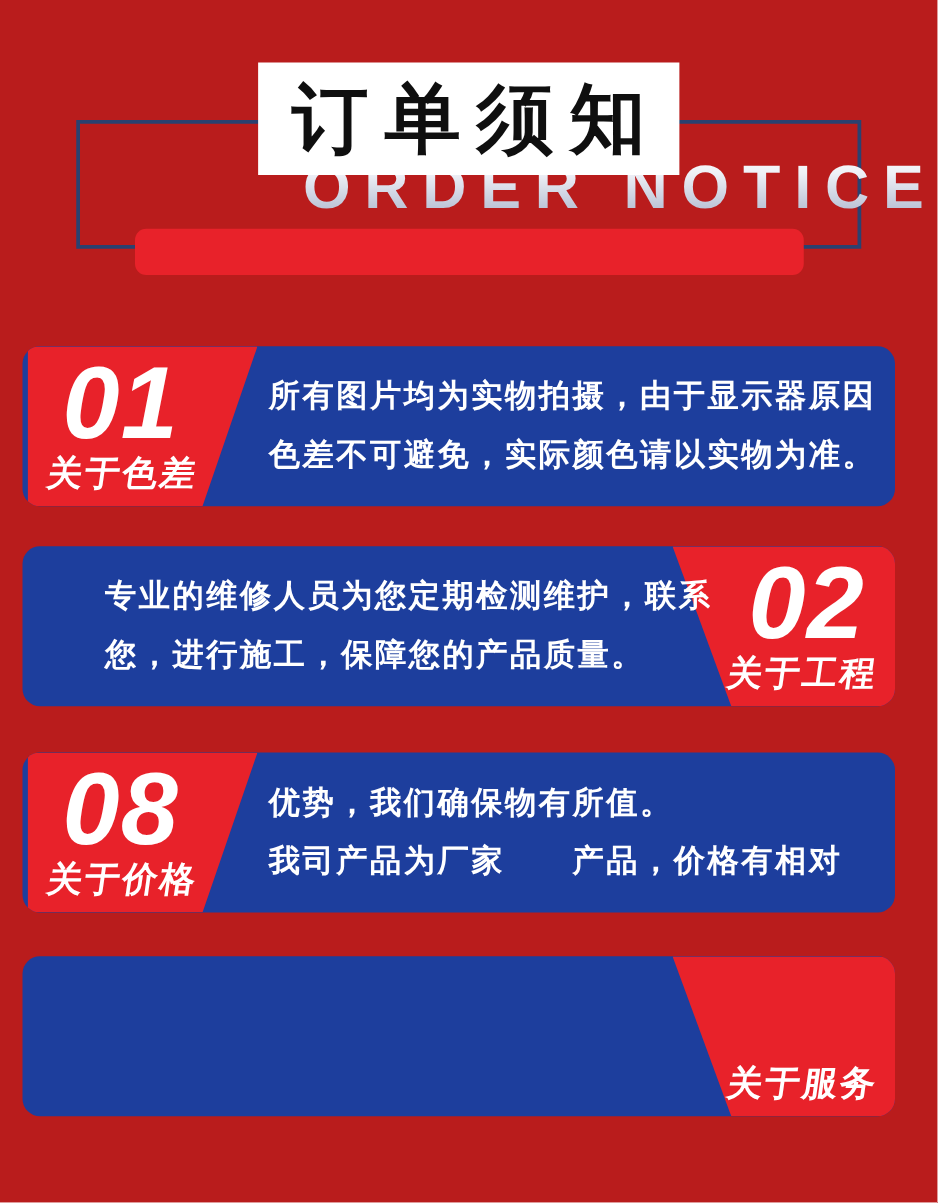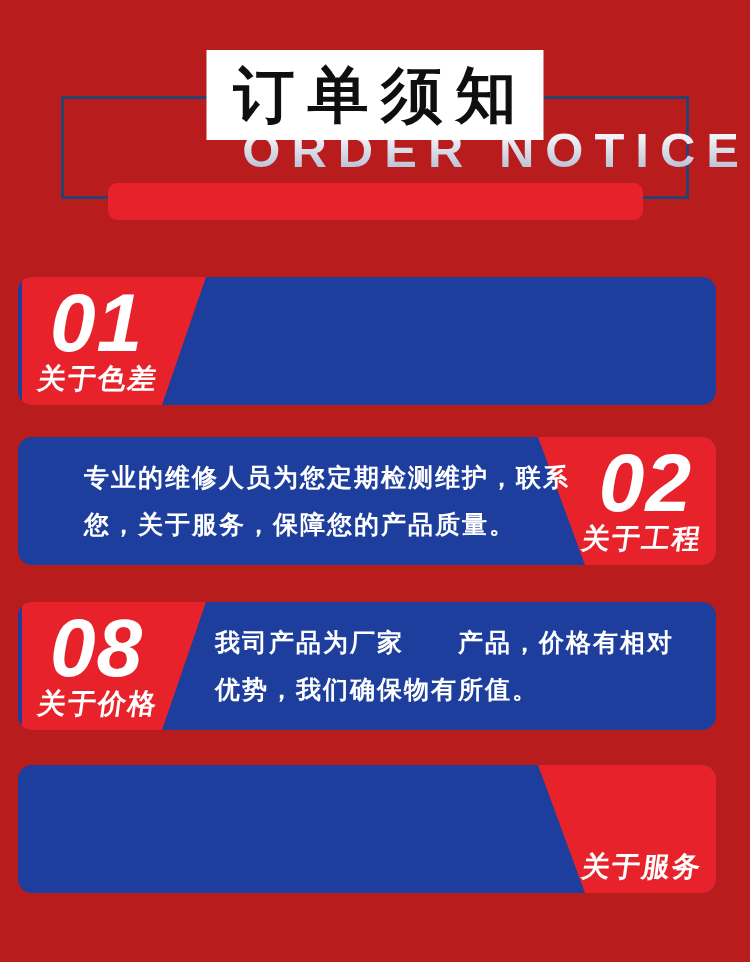--- a/index.html
+++ b/index.html
@@ -77,41 +77,45 @@
     <h1 class="title">订单须知</h1>
     <div class="subtitle">ORDER NOTICE</div>
     <div class="red-bar"></div>
   </div>
 
   <section class="bar bar-1 left">
     <div class="badge">
       <div class="num">01</div>
       <div class="lbl">关于色差</div>
     </div>
+    <div class="text">
+      <div>所有图片均为实物拍摄，由于显示器原因</div>
+      <div>色差不可避免，实际颜色请以实物为准。</div>
+    </div>
   </section>
 
   <section class="bar bar-2 right">
     <div class="badge">
       <div class="num">02</div>
       <div class="lbl">关于工程</div>
     </div>
     <div class="text">
       <div>专业的维修人员为您定期检测维护，联系</div>
-      <div>您，关于服务，保障您的产品质量。</div>
+      <div>您，进行施工，保障您的产品质量。</div>
     </div>
   </section>
 
   <section class="bar bar-3 left">
     <div class="badge">
       <div class="num">08</div>
       <div class="lbl">关于价格</div>
     </div>
     <div class="text">
+      <div>优势，我们确保物有所值。</div>
       <div>我司产品为厂家　　产品，价格有相对</div>
-      <div>优势，我们确保物有所值。</div>
     </div>
   </section>
 
   <section class="bar bar-4 right">
     <div class="badge">
       <div class="lbl">关于服务</div>
     </div>
   </section>
 
 </div>

